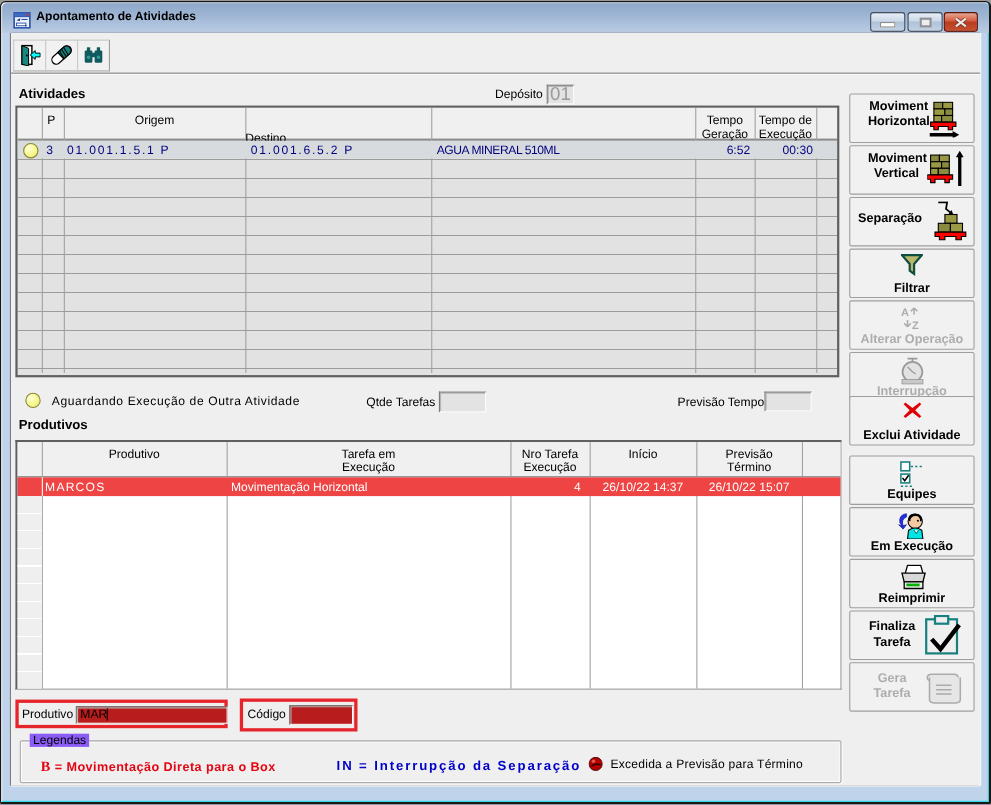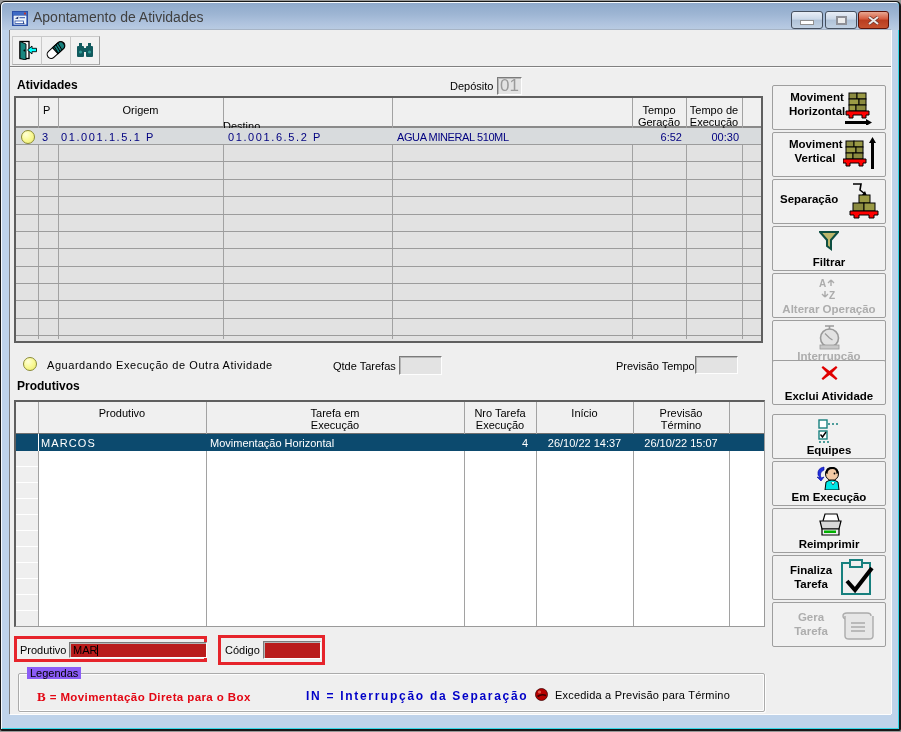--- a/index.html
+++ b/index.html
@@ -3,21 +3,21 @@
 <style>
   html,body{margin:0;padding:0;}
   body{width:901px;height:732px;background:#989898;position:relative;overflow:hidden;will-change:transform;
        font-family:"Liberation Sans",sans-serif;-webkit-font-smoothing:antialiased;}
   .abs{position:absolute;}
   .win{left:0;top:1px;width:901px;height:730px;box-sizing:border-box;background:#BFD3EA;
        border:solid #181818;border-width:1px 2px 2px 1px;border-radius:5px 5px 2px 2px;
        box-shadow:inset 1px 1px 0 rgba(255,255,255,.85), inset -1px -1px 0 #35D8E8;}
   .title{left:2px;top:3px;width:897px;height:27px;border-radius:4px 4px 0 0;
        background:linear-gradient(180deg,#8FA9CB 0%,#9DB5d3 40%,#AFC3DE 75%,#BACCE3 100%);}
-  .ttext{left:33px;top:9px;font-size:14px;color:#404040;}
+  .ttext{left:33px;top:9px;font-size:11px;color:#000000;font-weight:bold;}
   .cap{box-sizing:border-box;width:32px;height:18px;border:1px solid #45505f;border-radius:3px;
        background:linear-gradient(180deg,#E8EEF6 0%,#CBD8E8 45%,#AFC2d8 50%,#C2D2E4 100%);
        display:flex;align-items:center;justify-content:center;}
   .capx{background:linear-gradient(180deg,#E8A792 0%,#D4593C 45%,#B93C1F 50%,#C6512F 100%);
        border-color:#5c1207;}
   .client{left:10px;top:30px;width:881px;height:684px;background:#EFEFEF;
        box-shadow:-1px 0 0 #7d7d7d, 0 -1px 0 #a7b4c5, 1px 0 0 #fdfdfd, 0 1px 0 #fdfdfd;}
   
   .tbtn{top:36px;width:28px;height:27px;background:#F1F1F1;border:1px solid #C9C9C9;
         border-right-color:#9e9e9e;border-bottom-color:#ababab;}
@@ -34,21 +34,21 @@
   .vl{width:1px;background:#A2A2A2;}
   .g1rows{left:0;top:0;width:745px;height:241px;}
   .row1{left:0;top:30px;width:745px;height:16px;background:#D8DBDD;}
   .navy{color:#000080;font-size:11px;white-space:nowrap;}
   .circ{width:12px;height:12px;border-radius:50%;border:1px solid #8a8a35;
      background:radial-gradient(circle at 35% 30%,#ffffd8 0%,#FAFA9A 45%,#ebe96a 100%);}
   
   .g2{left:14px;top:400px;width:748px;height:224px;border-top:2px solid #5f5f5f;border-left:2px solid #5f5f5f;
       border-right:1px solid #9a9a9a;border-bottom:1px solid #9a9a9a;background:#fff;}
   .g2 .hdr{left:0;top:0;width:748px;height:31px;background:#F0F0F0;border-bottom:1px solid #707070;}
-  .blackrow{left:0;top:32px;width:748px;height:17px;background:#0c4a6e;color:#fff;}
+  .blackrow{left:0;top:32px;width:748px;height:17px;background:#ef4444;color:#fff;}
   .wtext{color:#fff;font-size:11px;white-space:nowrap;}
   
   .redbox{border:3px solid #E6242B;}
   
   .gb{left:18px;top:673px;width:745px;height:37px;border:1px solid #ABABAB;border-radius:2px;
       box-shadow:inset 0 0 0 1px #fdfdfd, 1px 1px 0 #fdfdfd;}
   
   .rb{left:772px;width:112px;height:43px;background:#F1F1F1;border:1px solid #9e9e9e;border-radius:2px;
       font-weight:bold;font-size:11.5px;color:#000;}
   .rb.dis{color:#ADADAD;}

